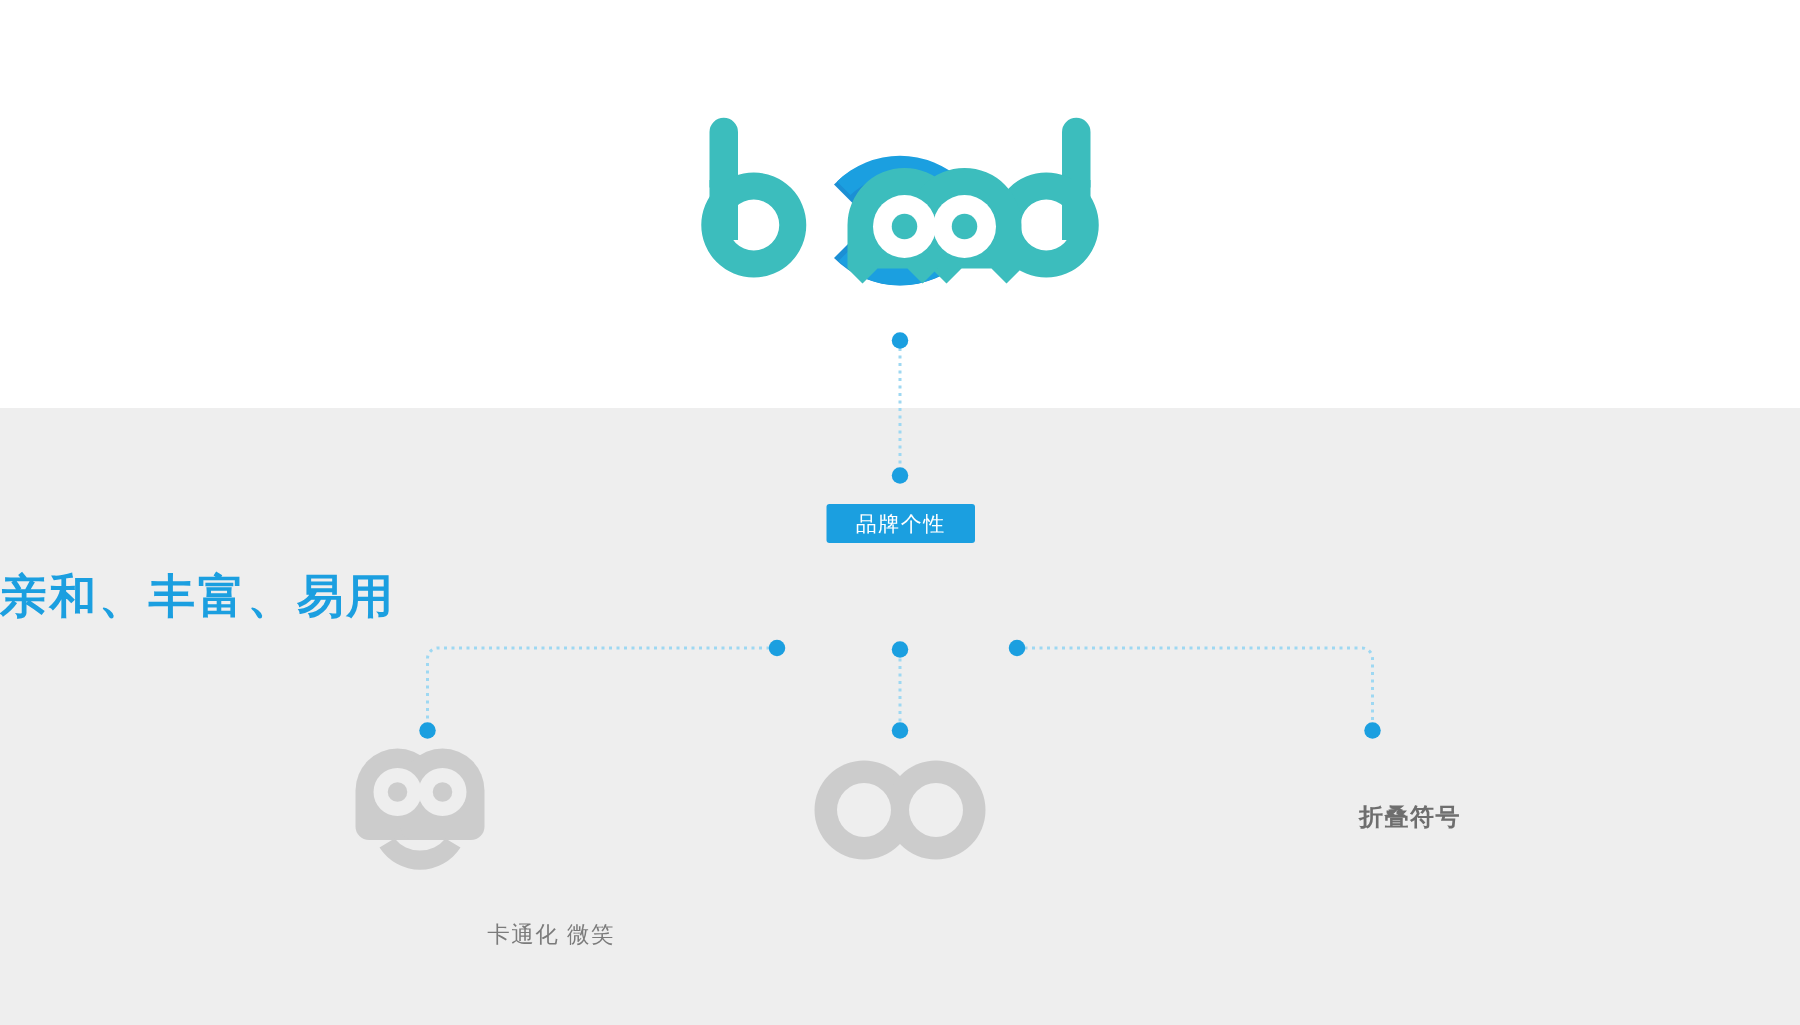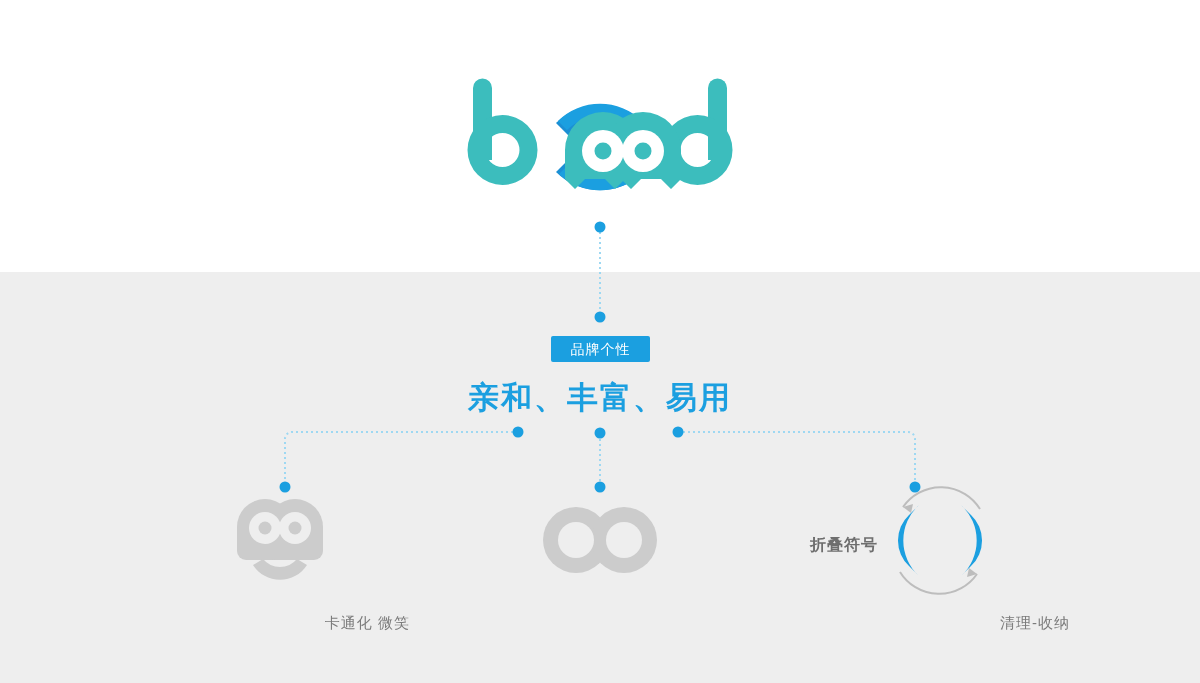--- a/index.html
+++ b/index.html
@@ -58,21 +58,20 @@
     line-height: 26px;
     text-align: center;
     letter-spacing: 1px;
     white-space: nowrap;
   }
   
   #headline {
     position: absolute;
     left: 0; top: 377px;
     width: 1200px;
-    text-align: center;
     color: #1b9fe0;
     font-size: 31px;
     font-weight: bold;
     letter-spacing: 2px;
     white-space: nowrap;
   }
   
   .item {
     position: absolute;
     width: 260px;
@@ -91,21 +90,21 @@
     margin-top: 24px;
     color: #7b7b7b;
     font-size: 15px;
     letter-spacing: 1px;
     white-space: nowrap;
   }
   .fold-label {
     position: absolute;
     left: 810px; top: 535px;
     width: 260px;
-    text-align: left;
+    text-align: center;
     color: #6e6e6e;
     font-size: 16px;
     font-weight: bold;
     letter-spacing: 1px;
     white-space: nowrap;
   }
 </style>
 </head>
 <body>
 
@@ -208,37 +207,16 @@
     <div class="item-icon">
       <svg width="120" height="80" viewBox="0 0 120 80" xmlns="http://www.w3.org/2000/svg">
         <circle cx="36" cy="40" r="33" fill="#cccccc"></circle>
         <circle cx="84" cy="40" r="33" fill="#cccccc"></circle>
         <circle cx="36" cy="40" r="18" fill="#eeeeee"></circle>
         <circle cx="84" cy="40" r="18" fill="#eeeeee"></circle>
       </svg>
     </div>
   </div>
 
-  <div class="item" id="item-2">
-    <div class="item-icon">
-      <svg width="130" height="115" viewBox="0 0 130 115" xmlns="http://www.w3.org/2000/svg">
-
-        <path d="M 38 22 A 48 48 0 0 0 38 93 L 28 83 A 35 35 0 0 1 28 32 Z" fill="#1b9fe0" transform="translate(6,0)"></path>
-
-        <path d="M 92 22 A 48 48 0 0 1 92 93 L 102 83 A 35 35 0 0 0 102 32 Z" fill="#1b9fe0" transform="translate(-6,0)"></path>
-
-        <g fill="none" stroke="#bdbdbd" stroke-width="2">
-          <path d="M 105 26 A 46 46 0 0 0 28 24"></path>
-        </g>
-        <path d="M 28 24 l 10 -3 l -2 9 Z" fill="#bdbdbd"></path>
-
-        <g fill="none" stroke="#bdbdbd" stroke-width="2">
-          <path d="M 25 89 A 46 46 0 0 0 102 91"></path>
-        </g>
-        <path d="M 102 91 l -10 3 l 2 -9 Z" fill="#bdbdbd"></path>
-      </svg>
-    </div>
-    <div class="item-label">清理-收纳</div>
-  </div>
 
   <div class="fold-label">折叠符号</div>
 
 </div>
 
 </body></html>

